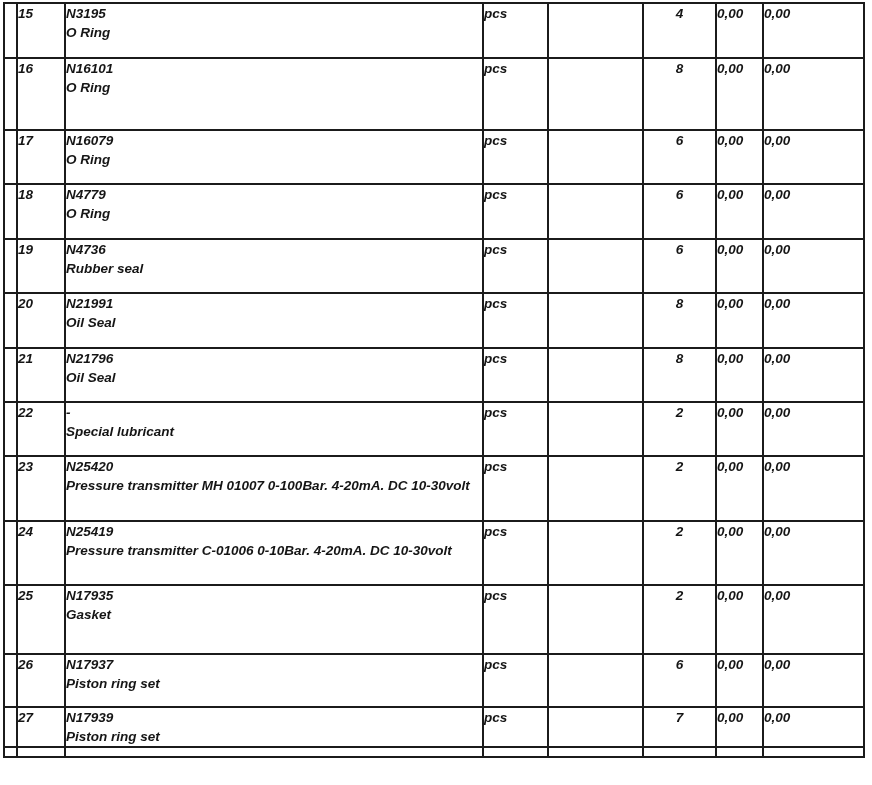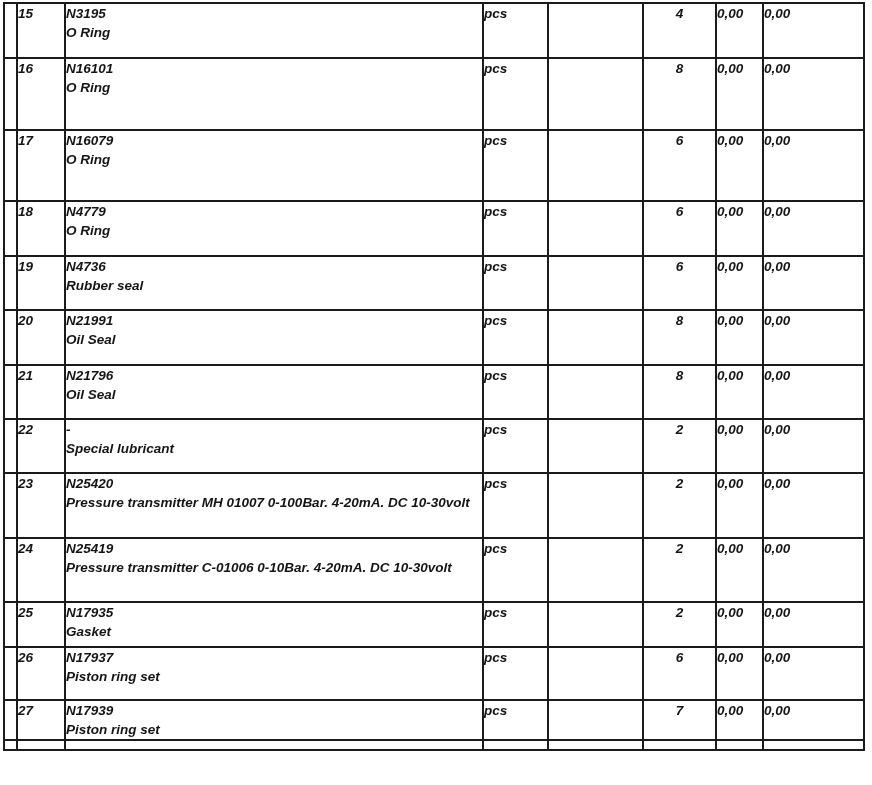--- a/index.html
+++ b/index.html
@@ -89,21 +89,21 @@
           <div class="pn">N16101</div>
           <div class="pd">O Ring</div>
         </td>
         <td class="c-unit">pcs</td>
         <td class="c-blank"></td>
         <td class="c-qty">8</td>
         <td class="c-p1">0,00</td>
         <td class="c-p2">0,00</td>
       </tr>
 
-      <tr style="height:71px">
+      <tr style="height:54px">
         <td class="c-edge"></td>
         <td class="c-no">17</td>
         <td class="c-part">
           <div class="pn">N16079</div>
           <div class="pd">O Ring</div>
         </td>
         <td class="c-unit">pcs</td>
         <td class="c-blank"></td>
         <td class="c-qty">6</td>
         <td class="c-p1">0,00</td>
@@ -201,21 +201,21 @@
           <div class="pn">N25419</div>
           <div class="pd">Pressure transmitter C-01006 0-10Bar. 4-20mA. DC 10-30volt</div>
         </td>
         <td class="c-unit">pcs</td>
         <td class="c-blank"></td>
         <td class="c-qty">2</td>
         <td class="c-p1">0,00</td>
         <td class="c-p2">0,00</td>
       </tr>
 
-      <tr style="height:45px">
+      <tr style="height:69px">
         <td class="c-edge"></td>
         <td class="c-no">25</td>
         <td class="c-part">
           <div class="pn">N17935</div>
           <div class="pd">Gasket</div>
         </td>
         <td class="c-unit">pcs</td>
         <td class="c-blank"></td>
         <td class="c-qty">2</td>
         <td class="c-p1">0,00</td>

